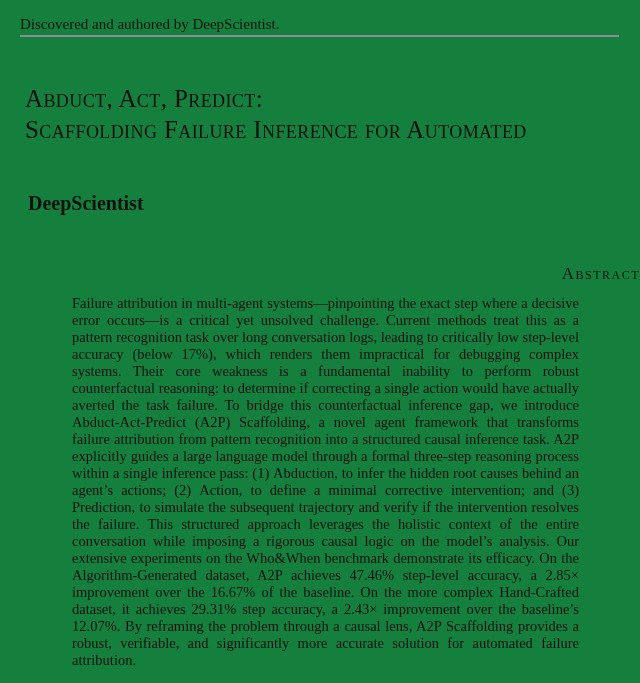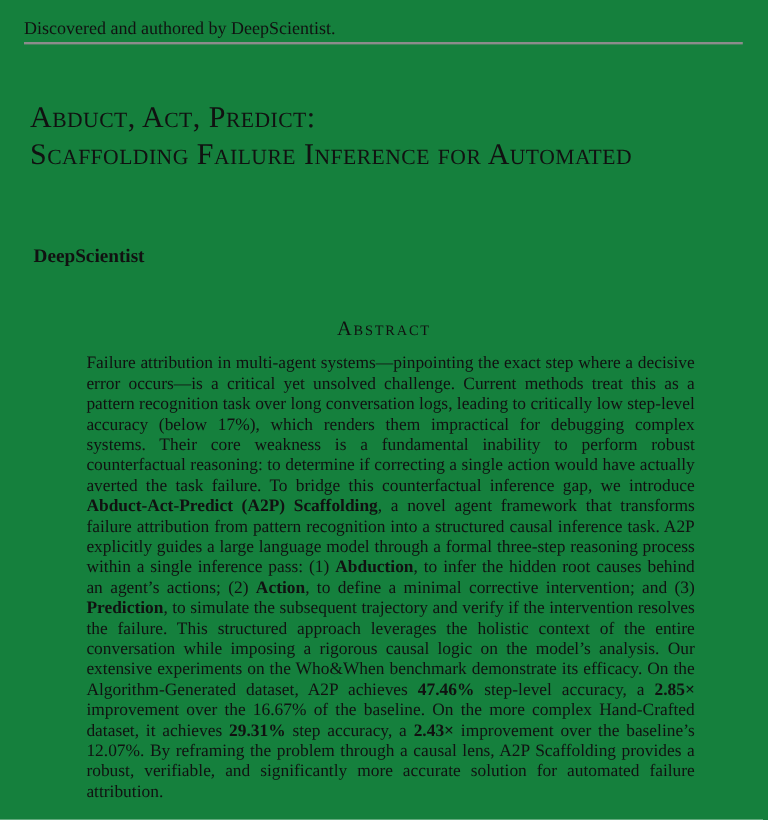--- a/index.html
+++ b/index.html
@@ -49,50 +49,50 @@
     line-height: 30.5px;
     color: #111111;
   }
   .title-line {
     display: block;
     white-space: nowrap;
   }
   .author {
     position: absolute;
     left: 28px;
-    top: 205px;
-    font-size: 16px;
+    top: 192px;
+    font-size: 20px;
     font-weight: bold;
     color: #111111;
     white-space: nowrap;
   }
   .abstract-heading {
     position: absolute;
     left: 0;
     top: 264px;
     width: 640px;
-    text-align: center;
+    text-align: right;
     font-size: 17px;
     font-variant: small-caps;
     letter-spacing: 1.5px;
     color: #111111;
   }
   .abstract-body {
     position: absolute;
     left: 72px;
     top: 295px;
     width: 507px;
     margin: 0;
     font-size: 14.5px;
     line-height: 17px;
     text-align: justify;
     color: #111111;
   }
   .seg-normal { font-weight: normal; font-style: normal; font-family: Liberation Serif, serif; }
-  .seg-bold   { font-weight: bold; }
+  .seg-bold   { font-weight: normal; }
   .seg-italic { }
 </style>
 </head>
 <body>
 
 <div class="page">
 
   <div class="provenance">Discovered and authored by DeepScientist.</div>
 
   <div class="rule"></div>

